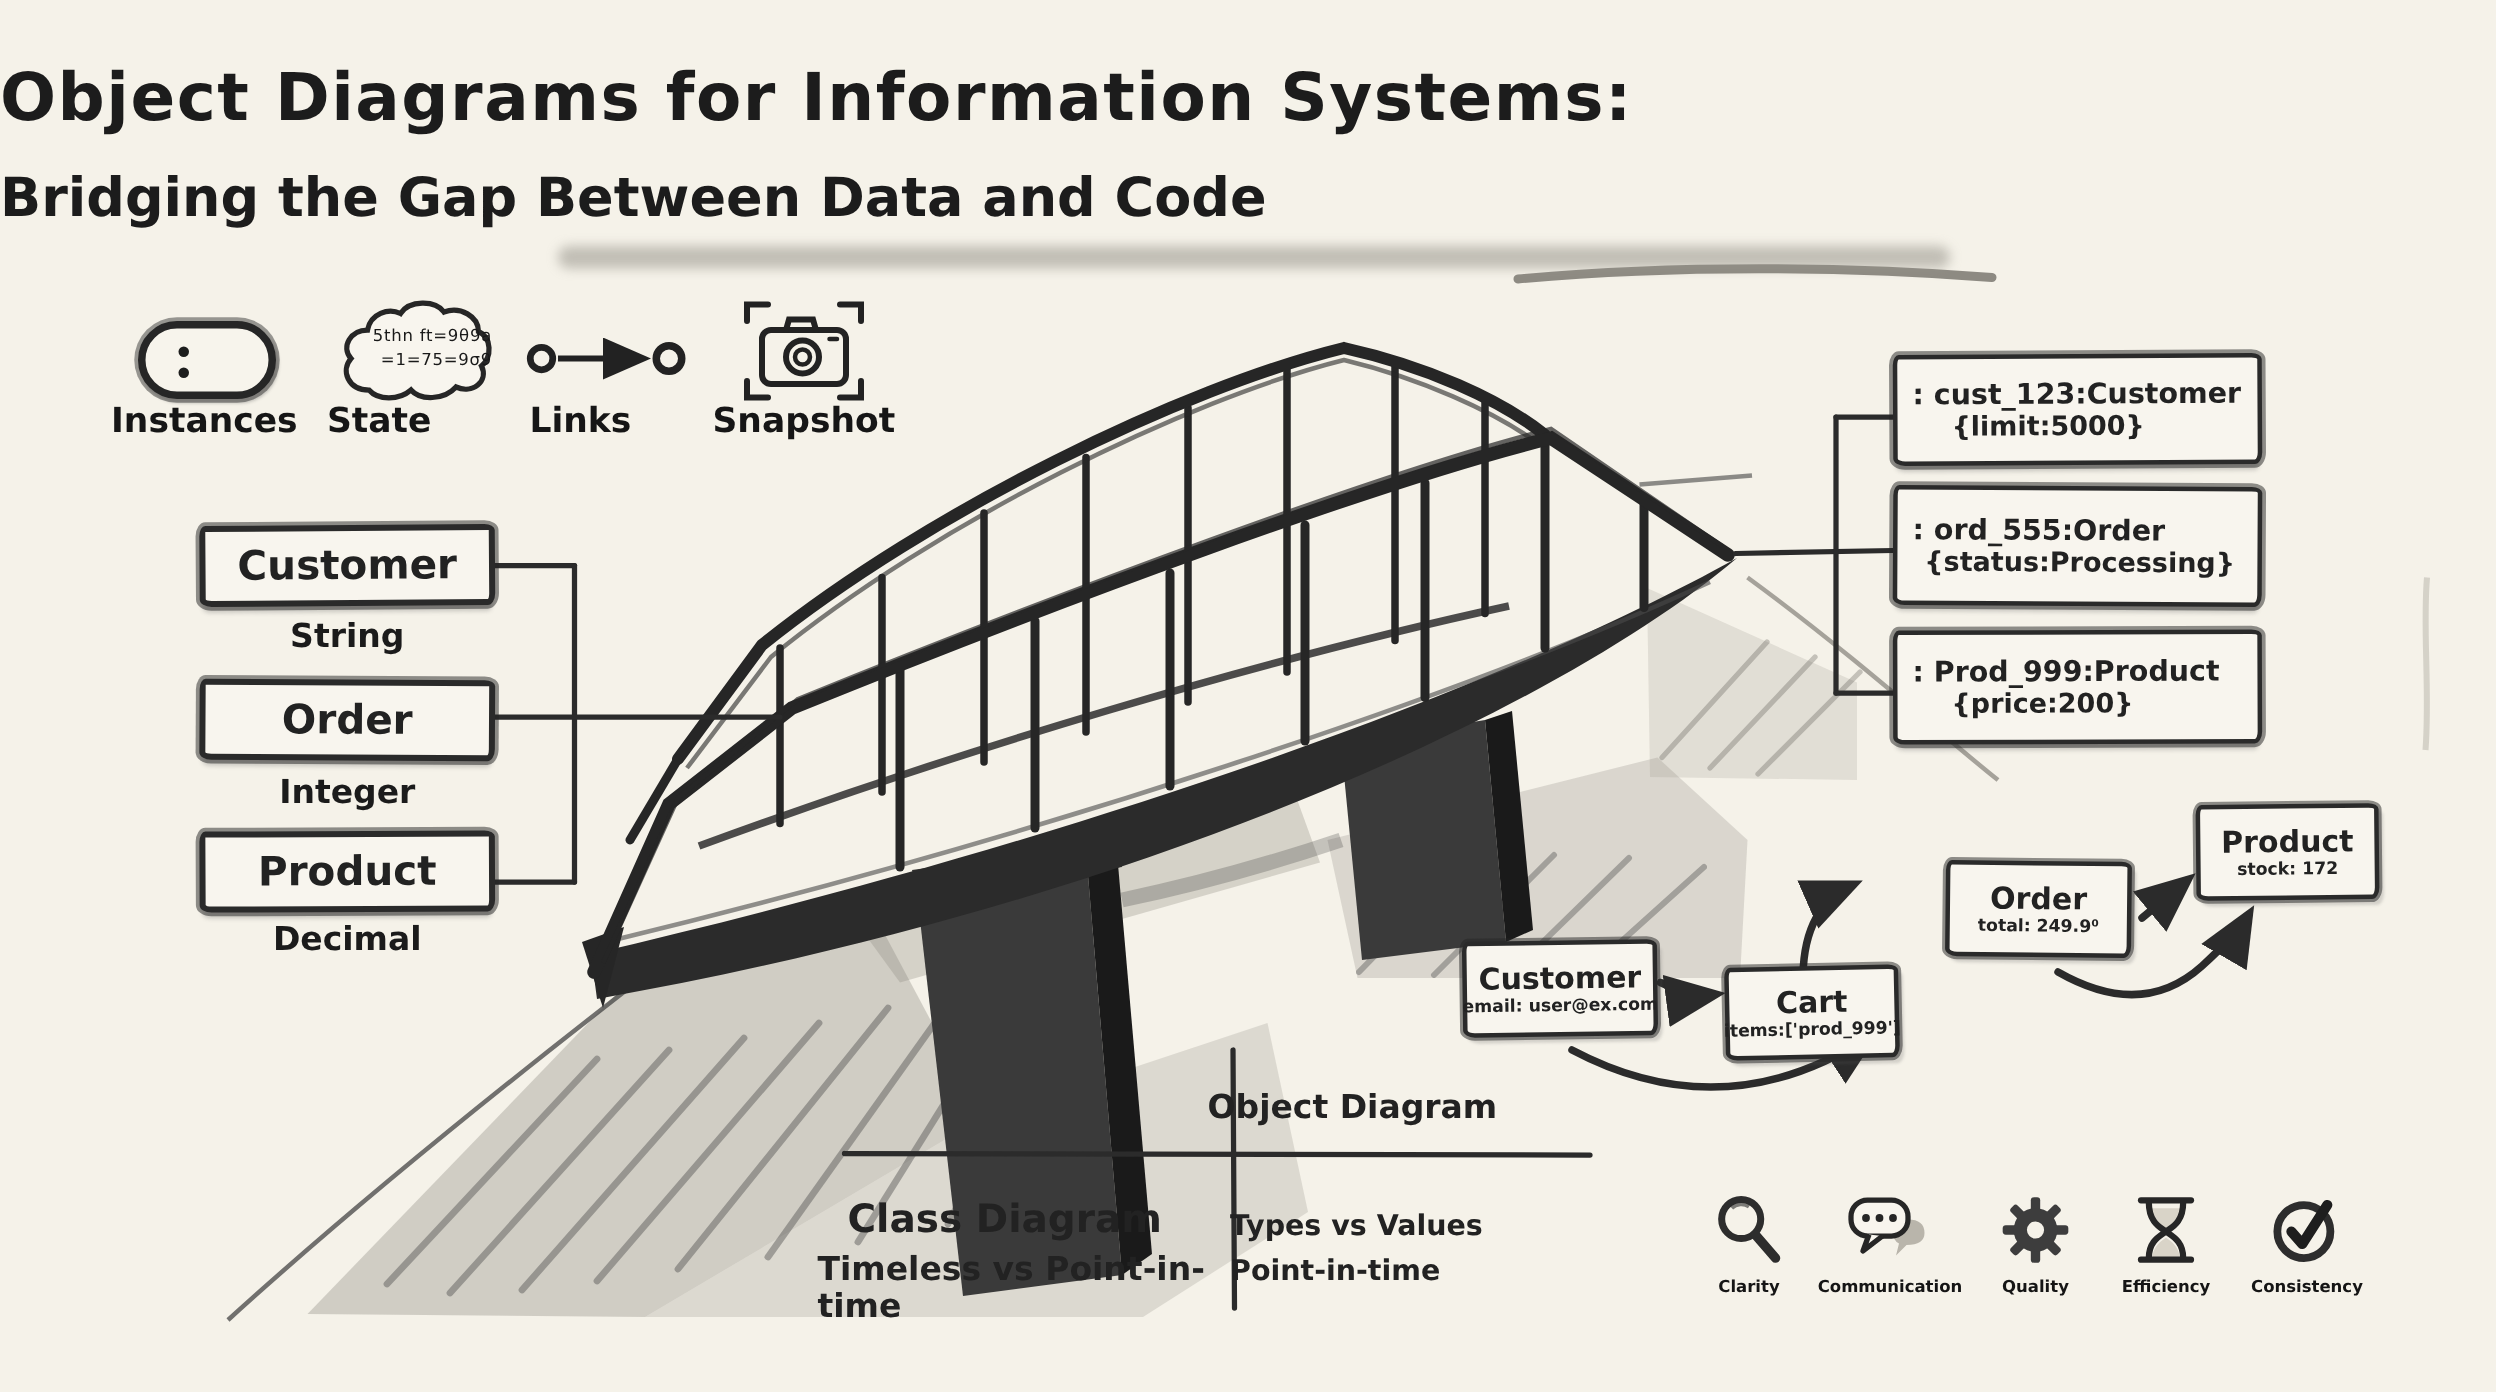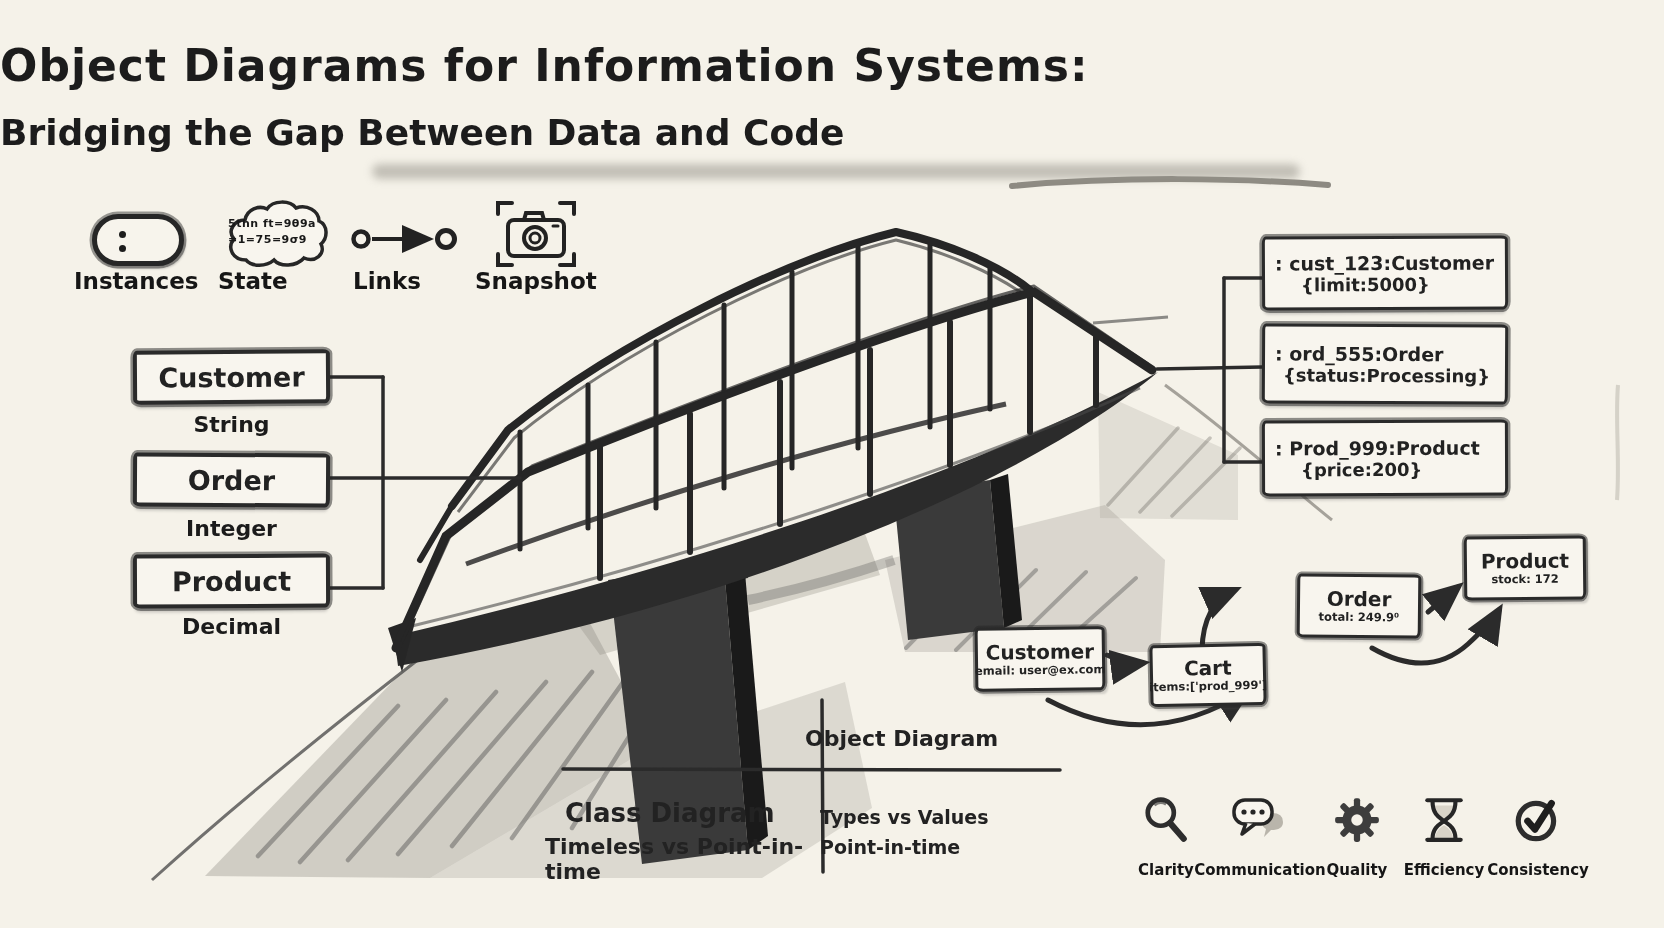--- a/index.html
+++ b/index.html
@@ -13,21 +13,21 @@
   
   .title { left:0; top:40px; width:1664px; font-size:44px; font-weight:bold; letter-spacing:1px; color:#1c1c1c; }
   .subtitle { left:0; top:112px; width:1664px; font-size:36px; font-weight:bold; color:#1c1c1c; }
   .smudge { left:372px; top:164px; width:928px; height:15px; background:#97948b; opacity:.55; border-radius:8px; filter:blur(4px); }
 
   
   .legend-label { font-size:23px; font-weight:bold; color:#161616; }
   .pill { left:92px; top:214px; width:92px; height:52px; border:5px solid #262626; border-radius:28px;
           box-shadow:0 0 0 2.5px rgba(35,35,35,.45), 2px 3px 2px rgba(90,90,90,.3); background:#f7f4ec; }
   .pill .dot { position:absolute; width:7px; height:7px; border-radius:50%; background:#1d1d1d; left:22px; }
-  .cloud-scribble { font-size:11px; font-weight:bold; letter-spacing:.5px; color:#191919; width:100px; text-align:left; }
+  .cloud-scribble { font-size:11px; font-weight:normal; letter-spacing:.5px; color:#191919; width:100px; text-align:right; }
 
   
   .sbox { position:absolute; background:#f8f5ee; border:4px solid #2a2a2a;
           border-radius:4px 7px 5px 8px / 7px 4px 8px 5px;
           box-shadow:0 0 0 2.5px rgba(35,35,35,.5), 0 6px 3px -2px rgba(90,90,90,.28);
           display:flex; flex-direction:column; align-items:center; justify-content:center; }
   .class-box { width:197px; height:54px; font-size:27px; font-weight:bold; }
   .type-label { width:197px; text-align:center; font-size:22px; font-weight:bold; color:#1b1b1b; }
 
   .inst-box { width:246px; padding:8px 10px; align-items:flex-start; border-width:3.5px; }
@@ -38,21 +38,21 @@
   .flow-title { font-size:20px; font-weight:bold; line-height:1.05; }
   .flow-attr { font-size:11.5px; font-weight:bold; white-space:nowrap; }
 
   
   .cmp-head { font-size:22px; font-weight:bold; }
   .cmp-sub { font-size:22px; font-weight:bold; }
   .cmp-line { font-size:19px; font-weight:bold; }
 
   
   .benefit { position:absolute; width:150px; display:flex; flex-direction:column; align-items:center; }
-  .benefit-label { font-size:15px; font-weight:bold; margin-top:16px; white-space:nowrap; color:#151515; }
+  .benefit-label { font-size:11px; font-weight:bold; margin-top:6px; white-space:nowrap; color:#151515; }
 </style>
 </head>
 <body>
 
 <div id="stage">
 
   <svg class="underlay" viewBox="0 0 1664 928">
     <defs>
       <marker id="ah" markerWidth="12" markerHeight="10" refX="6.5" refY="3.5" orient="auto">
         <path d="M0,0 L8,3.5 L0,7 Z" fill="#2b2b2b"></path>

